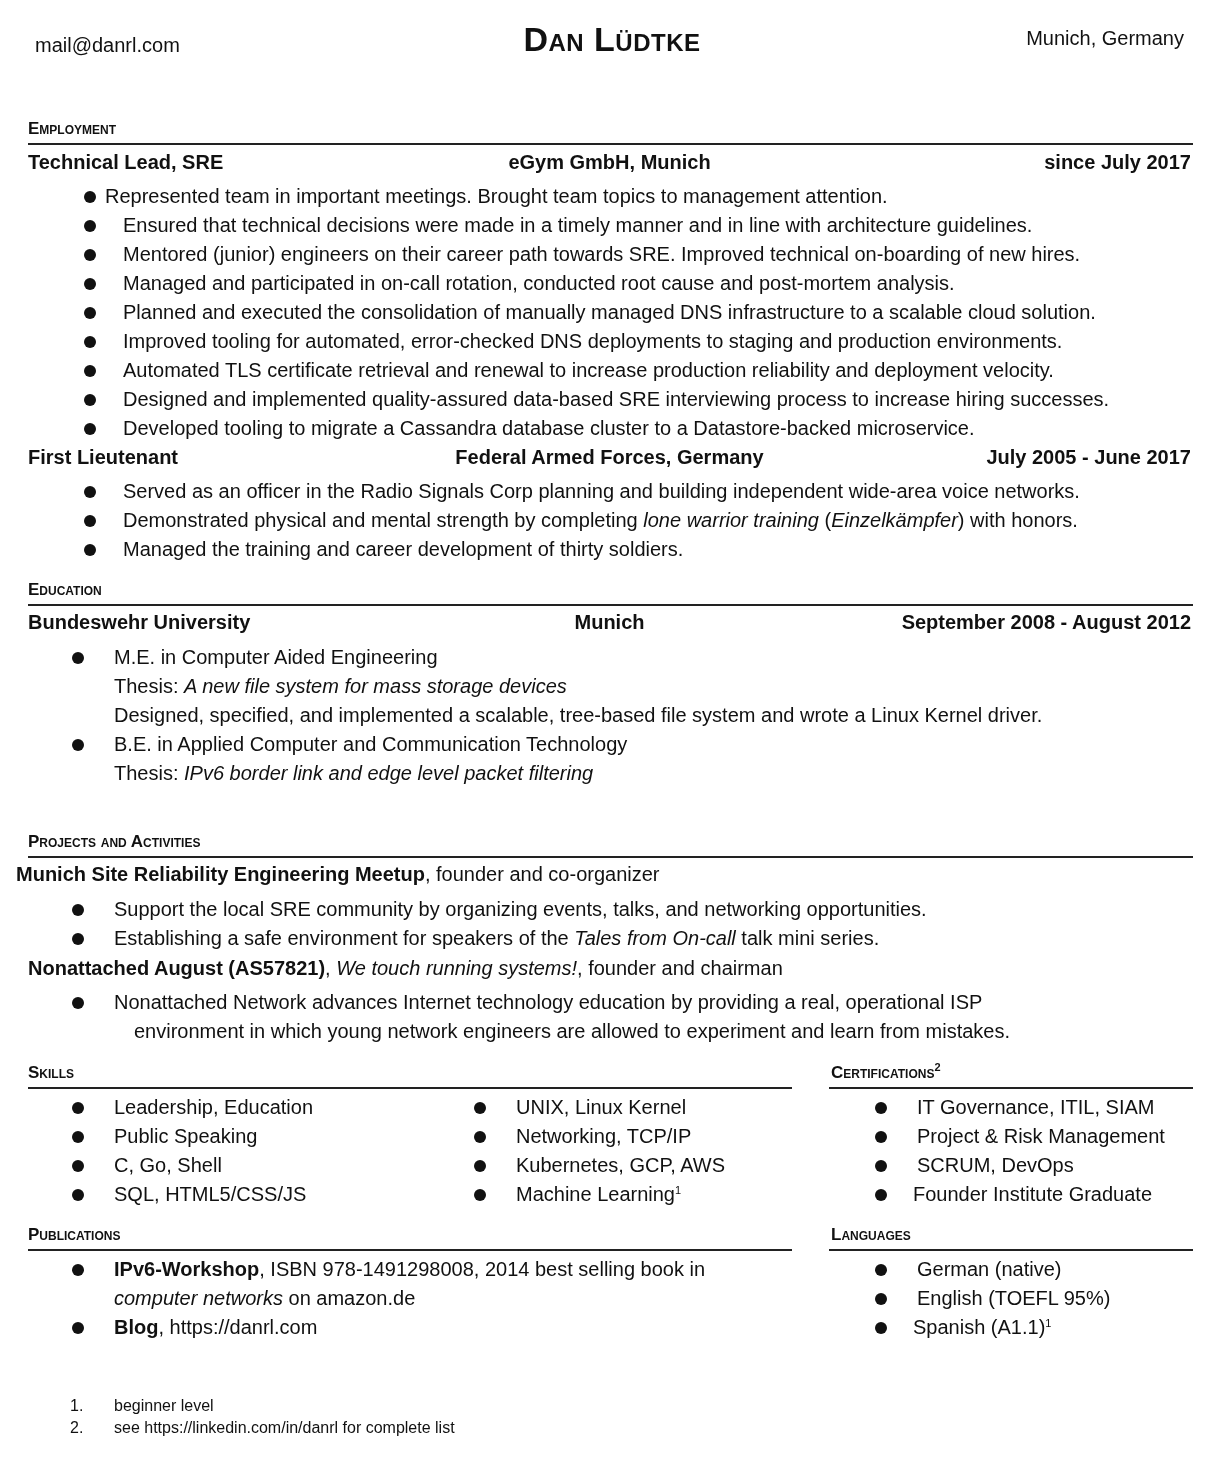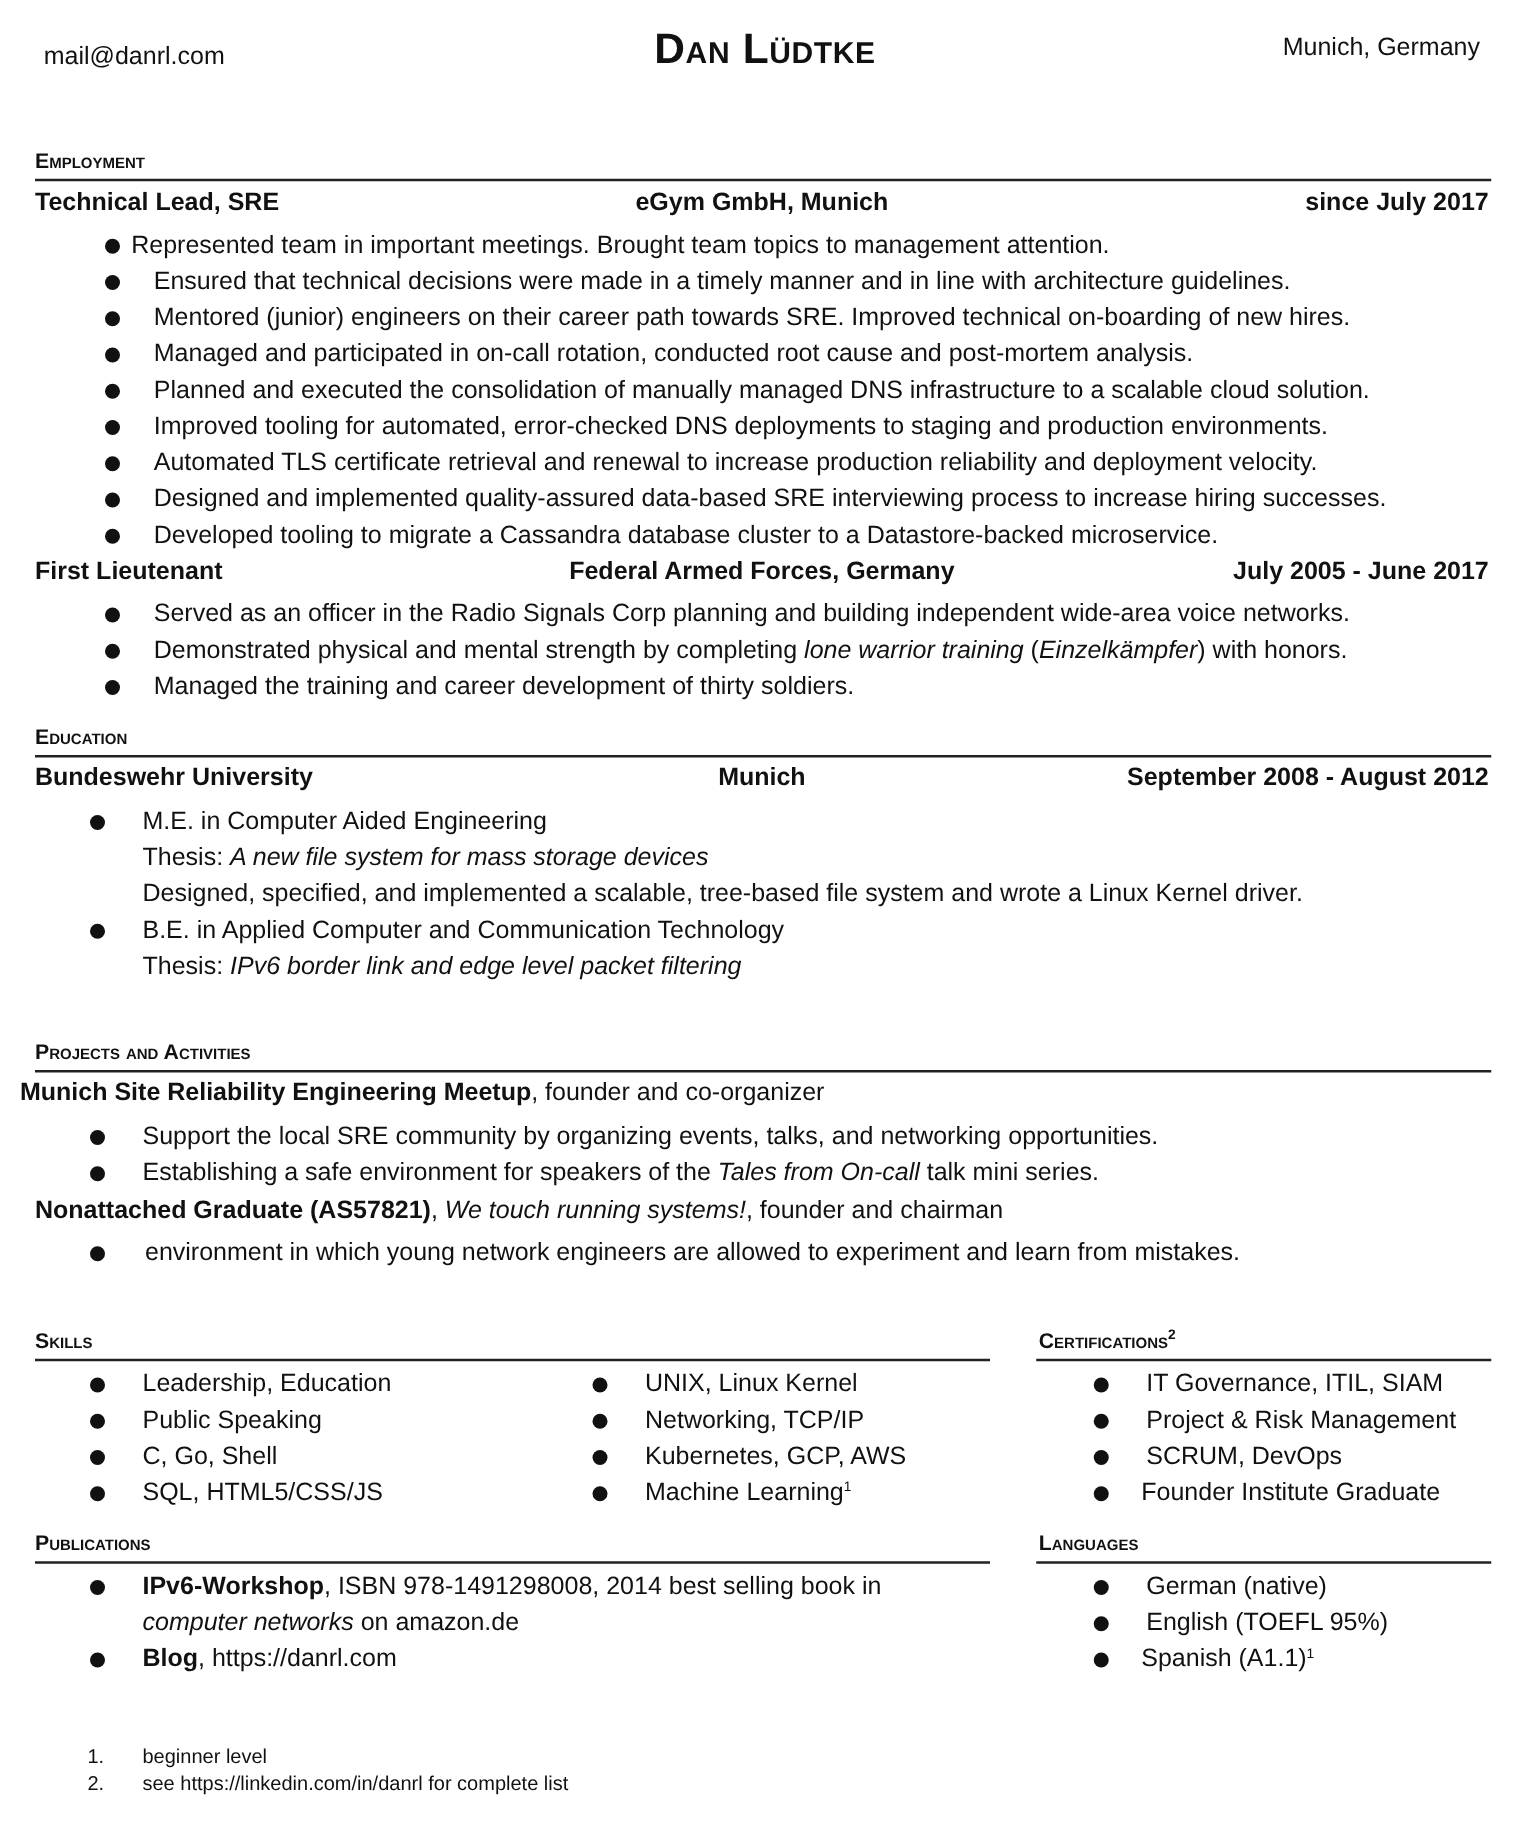--- a/index.html
+++ b/index.html
@@ -99,26 +99,27 @@
   <div class="sec-title" style="left:28px; top:832px;">Projects and Activities</div>
   <div class="sec-rule" style="left:28px; top:856px; width:1165px;"></div>
   <div style="position:absolute; left:16px; top:863px; font-size:20px;">
     <b>Munich Site Reliability Engineering Meetup</b><span>, founder and co-organizer</span>
   </div>
   <ul class="blist" style="left:70px; top:895px;">
     <li><span class="dot" style="left:2px"></span><span style="margin-left:44px">Support the local SRE community by organizing events, talks, and networking opportunities.</span></li>
     <li><span class="dot" style="left:2px"></span><span style="margin-left:44px"><span>Establishing a safe environment for speakers of the </span><i>Tales from On-call</i><span> talk mini series.</span></span></li>
   </ul>
   <div style="position:absolute; left:28px; top:957px; font-size:20px;">
-    <b>Nonattached Graduate (AS57821)</b><span>, </span><i>We touch running systems!</i><span>, founder and chairman</span>
+    <b>Nonattached August (AS57821)</b><span>, </span><i>We touch running systems!</i><span>, founder and chairman</span>
   </div>
   <ul class="blist" style="left:70px; top:988px;">
     <li>
         <span class="dot" style="left:2px"></span>
-      <span class="sub" style="margin-left:46px">environment in which young network engineers are allowed to experiment and learn from mistakes.</span>
+      <span class="sub" style="margin-left:44px">Nonattached Network advances Internet technology education by providing a real, operational ISP</span>
+      <span class="sub" style="margin-left:64px">environment in which young network engineers are allowed to experiment and learn from mistakes.</span>
     </li>
   </ul>
 
   <div class="sec-title" style="left:28px; top:1063px;">Skills</div>
   <div class="sec-rule" style="left:28px; top:1087px; width:764px;"></div>
   <ul class="blist" style="left:70px; top:1093px;">
     <li><span class="dot" style="left:2px"></span><span style="margin-left:44px">Leadership, Education</span></li>
     <li><span class="dot" style="left:2px"></span><span style="margin-left:44px">Public Speaking</span></li>
     <li><span class="dot" style="left:2px"></span><span style="margin-left:44px">C, Go, Shell</span></li>
     <li><span class="dot" style="left:2px"></span><span style="margin-left:44px">SQL, HTML5/CSS/JS</span></li>

